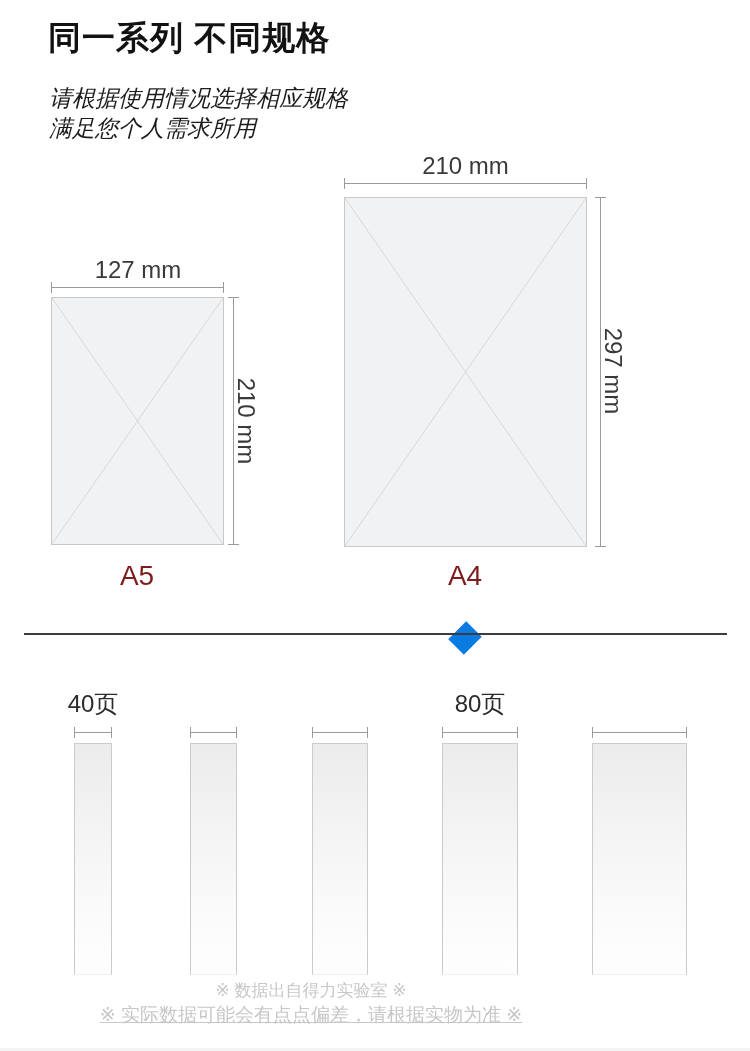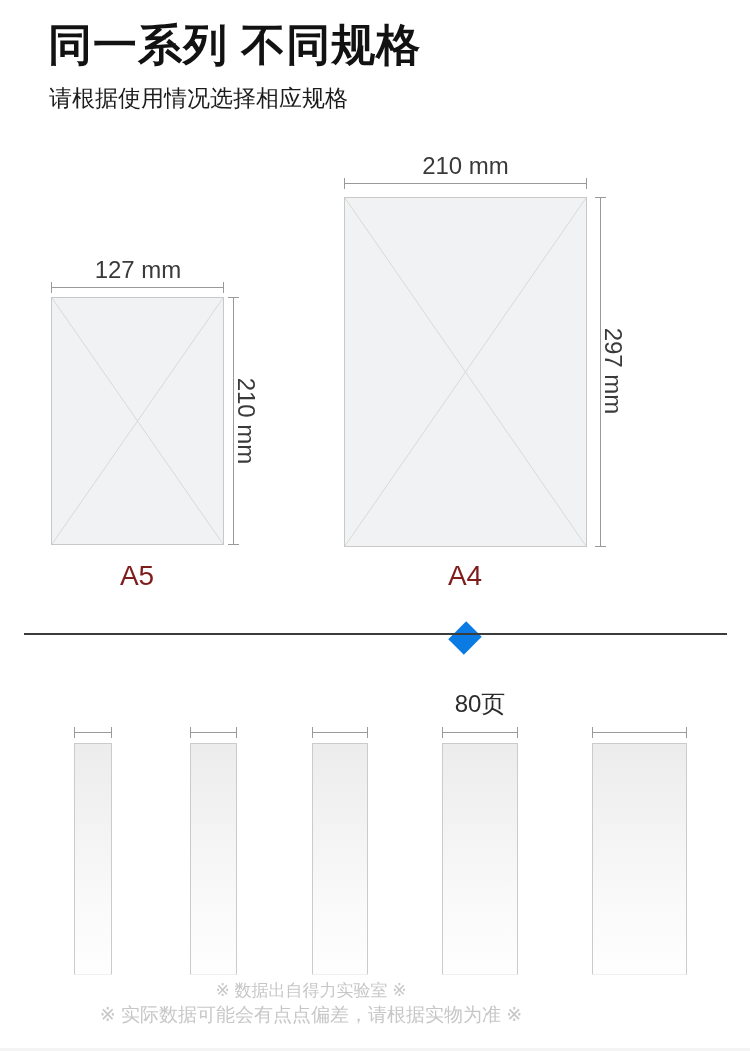--- a/index.html
+++ b/index.html
@@ -4,22 +4,22 @@
 <style>
   * { margin:0; padding:0; box-sizing:border-box; }
   html,body { background:#fff; }
   body { font-family:"Liberation Sans","DejaVu Sans",sans-serif; }
   .canvas {
     position:relative; width:750px; height:1051px; margin:0 auto;
     background:#ffffff; overflow:hidden; color:#222;
   }
   .abs { position:absolute; }
 
-  .title { left:48px; top:16px; font-size:44px; font-weight:700; color:#121212; letter-spacing:1px; white-space:nowrap;text-align:center; }
-  .subtitle { left:49px; top:83px; font-size:23px; line-height:30px; color:#1c1c1c; }
+  .title { left:48px; top:16px; font-size:33px; font-weight:700; color:#121212; letter-spacing:1px; white-space:nowrap;text-align:center; }
+  .subtitle { left:49px; top:83px; font-size:23px; line-height:30px; color:#1c1c1c;font-style:italic; }
 
   
   .paper-rect { background:#f1f2f3; border:1px solid #c8c8c8; }
   .paper-rect svg { display:block; width:100%; height:100%; }
   .dim-label { font-size:24px; color:#3a3a3a; text-align:center; white-space:nowrap; }
   .dim-label-v { font-size:24px; color:#3a3a3a; width:100px; height:26px; line-height:26px; text-align:center; white-space:nowrap; transform:rotate(90deg); }
   .paper-name { font-size:28px; color:#7f1d1d; text-align:center; }
 
   
   .measure-h { height:11px; border-left:1px solid #9a9a9a; border-right:1px solid #9a9a9a; }
@@ -35,31 +35,32 @@
   .count-label { top:688px; font-size:24px; color:#2b2b2b; text-align:center; width:140px; white-space:nowrap; }
   .bar-measure { top:727px; }
   .bar {
     top:743px; height:232px;
     background:linear-gradient(180deg,#ececec 0%,#f2f2f2 30%,#f9f9f9 65%,#fefefe 100%);
     border:1px solid #cbcbcb; border-bottom-color:#f0f0f0;
   }
 
   .footnote { left:0; width:622px; text-align:center; color:#c7c7c7; white-space:nowrap; }
   .footnote-1 { top:979px; font-size:17px; }
-  .footnote-2 { top:1002px; font-size:19px; }
+  .footnote-2 { top:1002px; font-size:19px;text-decoration:underline; }
   .bottom-strip { left:0; top:1048px; width:750px; height:3px; background:#f4f4f5; }
 </style>
 </head>
 <body>
 
 <div class="canvas">
 
   <div class="abs title">同一系列 不同规格</div>
   <div class="abs subtitle">
     <div>请根据使用情况选择相应规格</div>
+    <div>满足您个人需求所用</div>
   </div>
 
   <div class="abs dim-label" style="left:52px; top:256px; width:172px;">127 mm</div>
   <div class="abs measure-h" style="left:51px; top:282px; width:173px;"></div>
   <div class="abs paper-rect" style="left:51px; top:297px; width:173px; height:248px;">
     <svg viewBox="0 0 100 100" preserveAspectRatio="none">
       <line x1="0" y1="0" x2="100" y2="100" stroke="#d9d9d9" stroke-width="1" vector-effect="non-scaling-stroke"></line>
       <line x1="100" y1="0" x2="0" y2="100" stroke="#d9d9d9" stroke-width="1" vector-effect="non-scaling-stroke"></line>
     </svg>
   </div>
@@ -75,20 +76,21 @@
       <line x1="100" y1="0" x2="0" y2="100" stroke="#d9d9d9" stroke-width="1" vector-effect="non-scaling-stroke"></line>
     </svg>
   </div>
   <div class="abs measure-v" style="left:595px; top:197px; height:350px;"></div>
   <div class="abs dim-label-v" style="left:563px; top:358px;">297 mm</div>
   <div class="abs paper-name" style="left:405px; top:560px; width:120px;">A4</div>
 
   <div class="abs diamond"></div>
   <div class="abs divider-line"></div>
 
+  <div class="abs count-label" style="left:23px;">40页</div>
   <div class="abs measure-h bar-measure" style="left:74px; width:38px;"></div>
   <div class="abs bar" style="left:74px; width:38px;"></div>
 
   <div class="abs measure-h bar-measure" style="left:190px; width:47px;"></div>
   <div class="abs bar" style="left:190px; width:47px;"></div>
 
   <div class="abs measure-h bar-measure" style="left:312px; width:56px;"></div>
   <div class="abs bar" style="left:312px; width:56px;"></div>
 
   <div class="abs count-label" style="left:410px;">80页</div>

